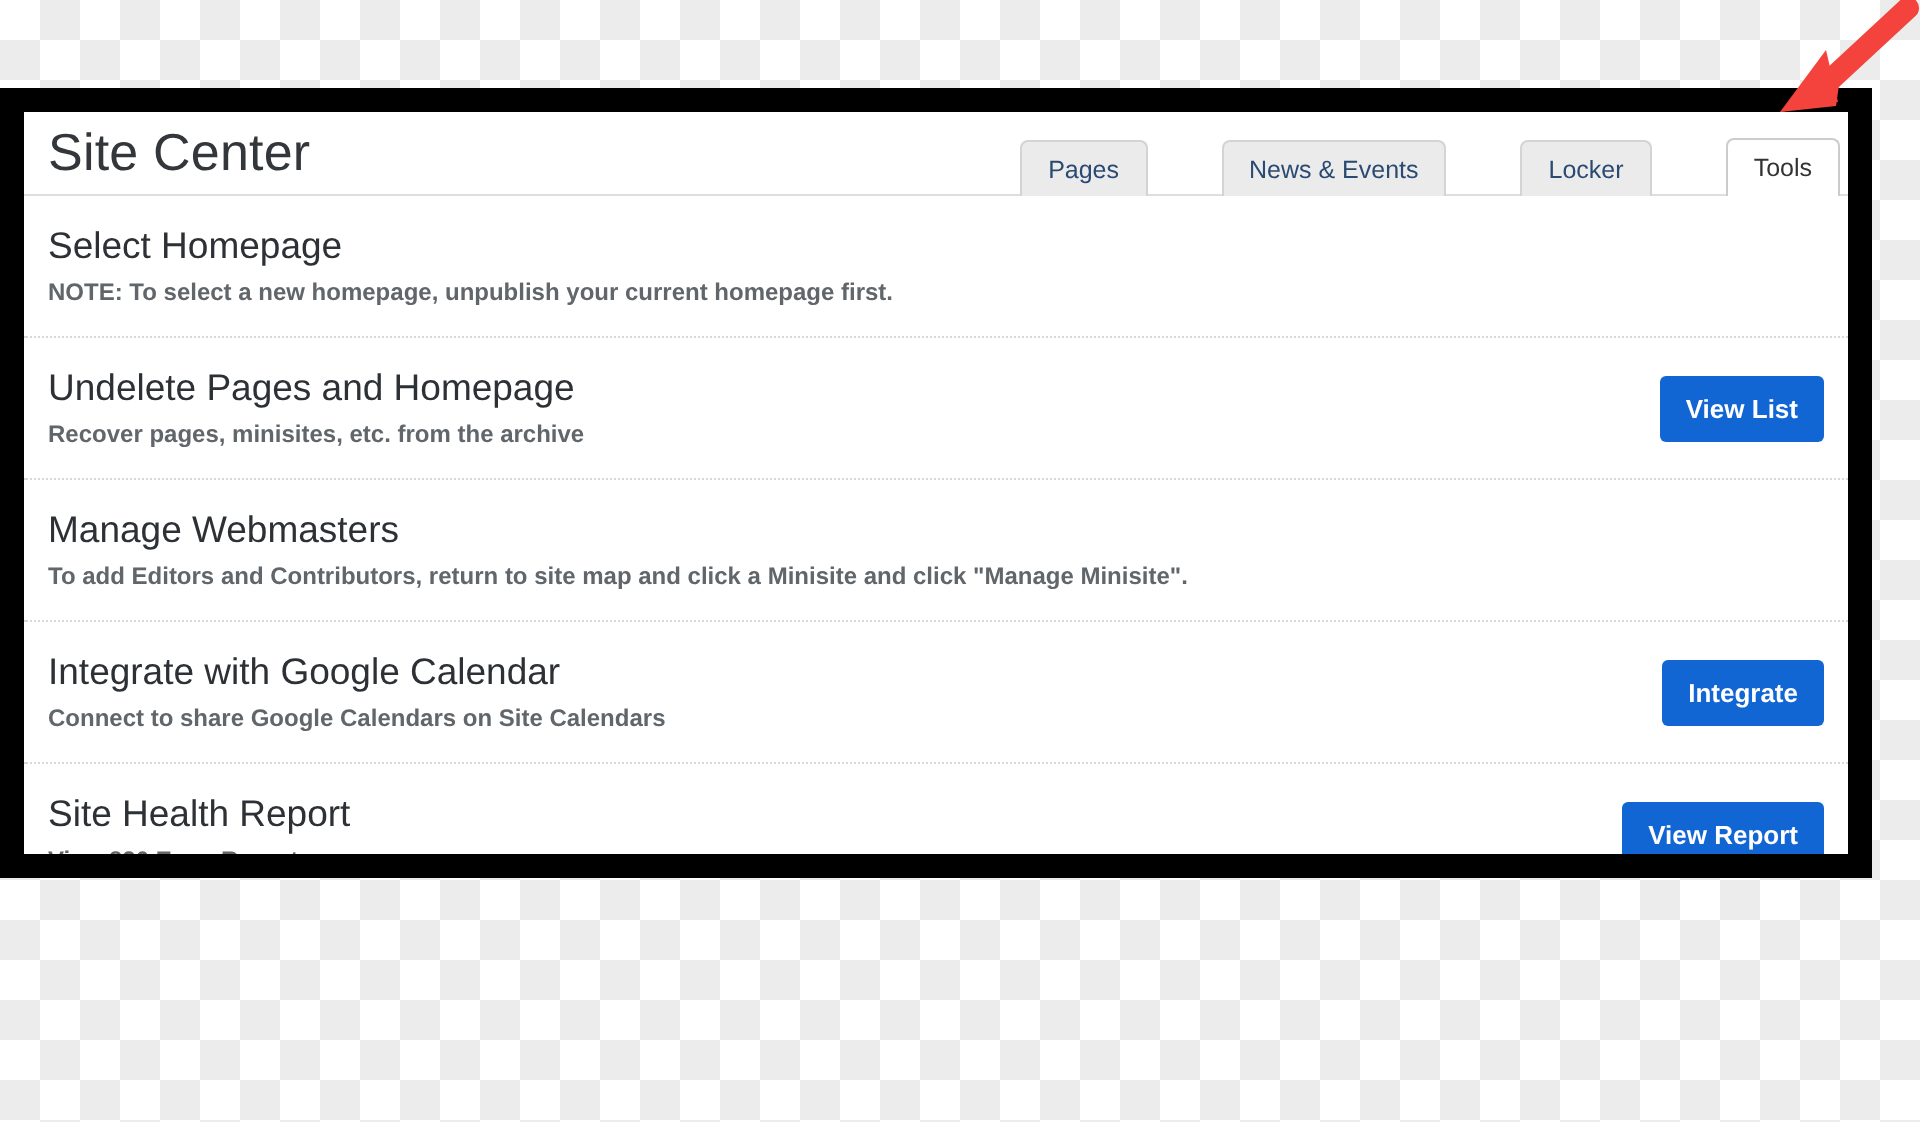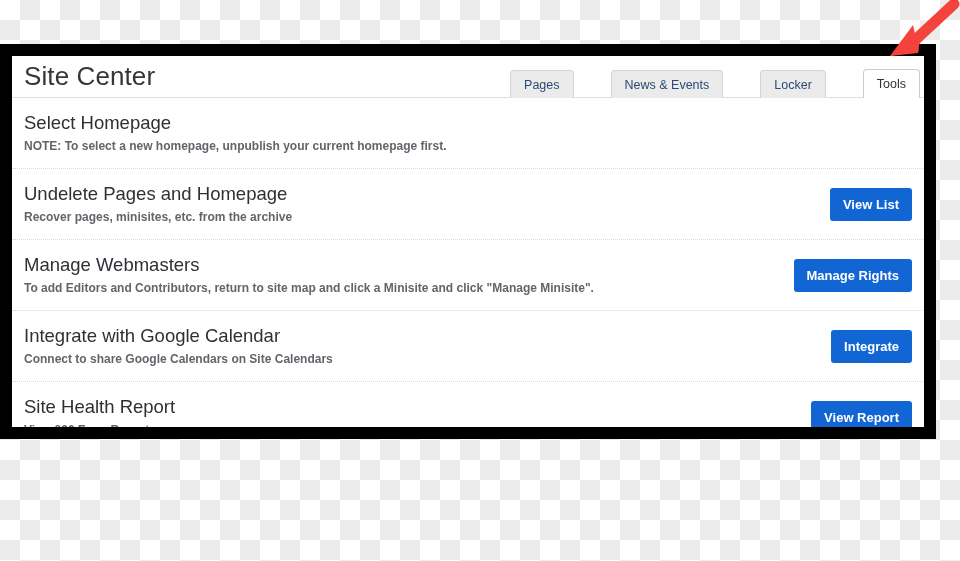--- a/index.html
+++ b/index.html
@@ -197,23 +197,20 @@
           </div>
           <div class="row-action">
             <button class="btn">View List</button>
           </div>
         </div>
         <div class="row">
           <div class="row-text">
             <div class="row-title">Manage Webmasters</div>
             <div class="row-desc">To add Editors and Contributors, return to site map and click a Minisite and click "Manage Minisite".</div>
           </div>
-          <div class="row-action">
-            <button class="btn">Manage Rights</button>
-          </div>
         </div>
         <div class="row">
           <div class="row-text">
             <div class="row-title">Integrate with Google Calendar</div>
             <div class="row-desc">Connect to share Google Calendars on Site Calendars</div>
           </div>
           <div class="row-action">
             <button class="btn">Integrate</button>
           </div>
         </div>

